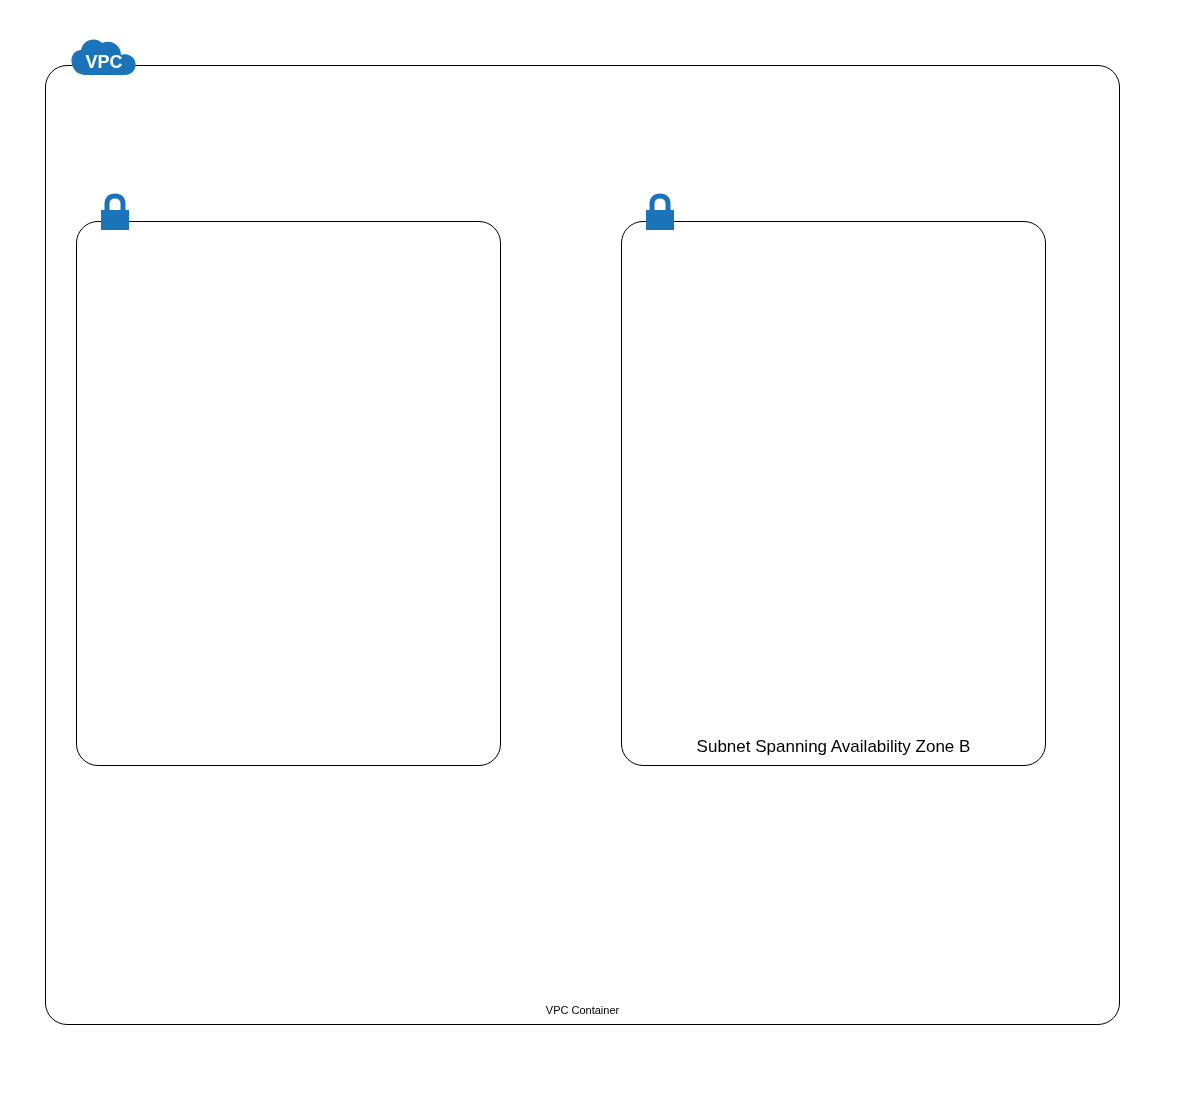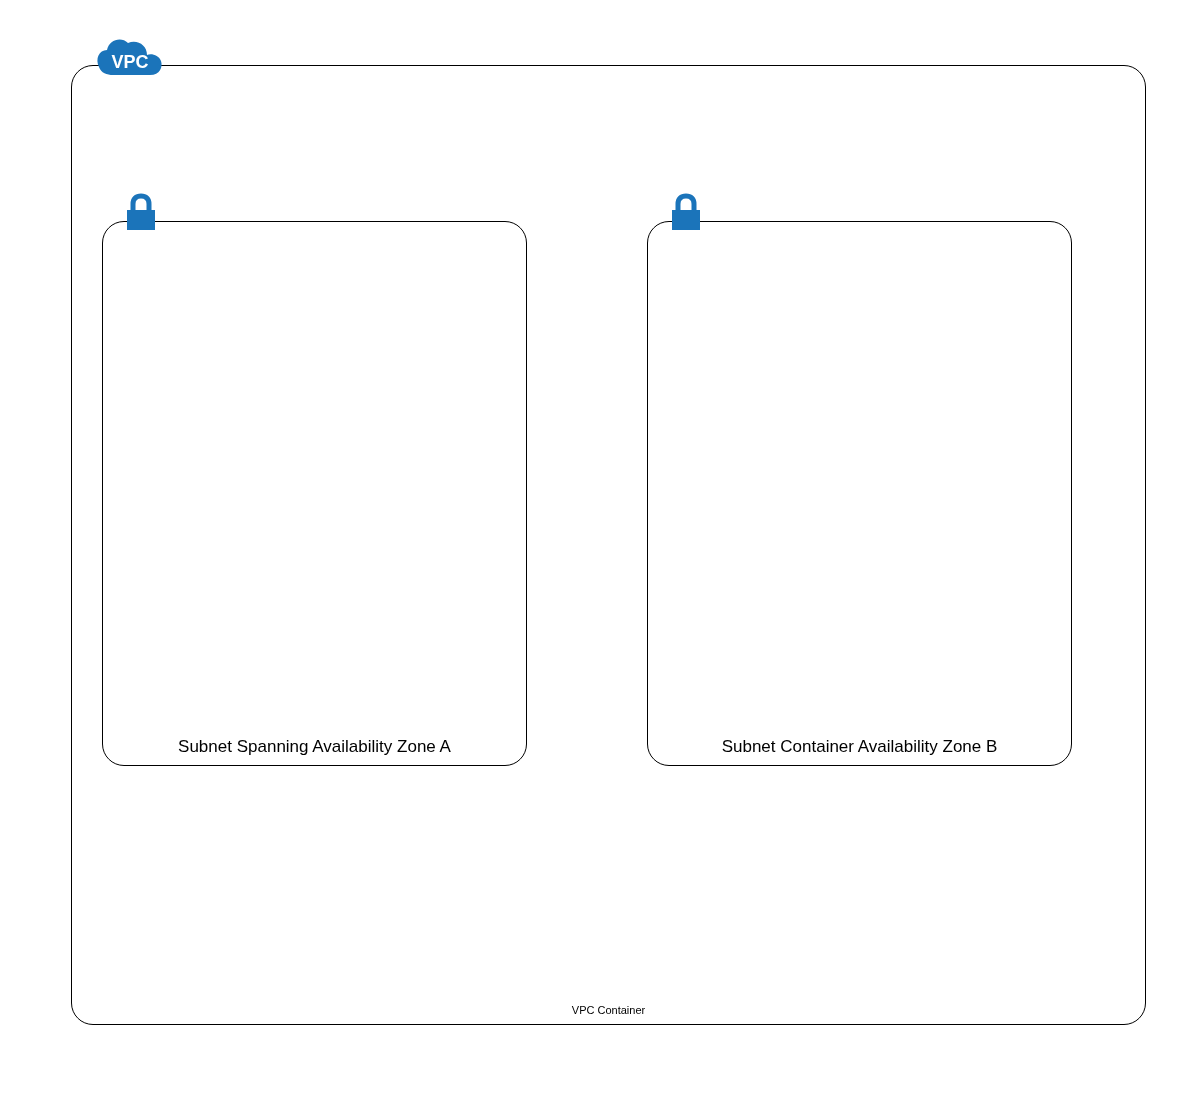--- a/index.html
+++ b/index.html
@@ -15,21 +15,20 @@
       position: relative;
     }
     .vpc-container {
       position: absolute;
       left: 45px;
       top: 65px;
       width: 1075px;
       height: 960px;
       border: 1.5px solid #000;
       border-radius: 22px;
-      margin-left: 26px;
     }
     .vpc-badge {
       position: absolute;
       left: 23px;
       top: -33px;
       width: 70px;
       height: 58px;
     }
     .vpc-label {
       position: absolute;
@@ -89,27 +88,26 @@
     </svg>
   </div>
 
   <div class="subnet subnet-a">
     <div class="lock-icon">
       <svg viewBox="0 0 36 40" width="36" height="40">
         <path d="M 10 18 L 10 12 C 10 7 13 4 18 4 C 23 4 26 7 26 12 L 26 18" fill="none" stroke="#1b74ba" stroke-width="5"></path>
         <rect x="4" y="18" width="28" height="20" fill="#1b74ba"></rect>
       </svg>
     </div>
-    <div class="subnet-label">Subnet Spanning Availability Zone A</div>
   </div>
 
   <div class="subnet subnet-b">
     <div class="lock-icon">
       <svg viewBox="0 0 36 40" width="36" height="40">
         <path d="M 10 18 L 10 12 C 10 7 13 4 18 4 C 23 4 26 7 26 12 L 26 18" fill="none" stroke="#1b74ba" stroke-width="5"></path>
         <rect x="4" y="18" width="28" height="20" fill="#1b74ba"></rect>
       </svg>
     </div>
-    <div class="subnet-label">Subnet Container Availability Zone B</div>
+    <div class="subnet-label">Subnet Spanning Availability Zone B</div>
   </div>
 
   <div class="vpc-label">VPC Container</div>
 </div>
 
 </body></html>

